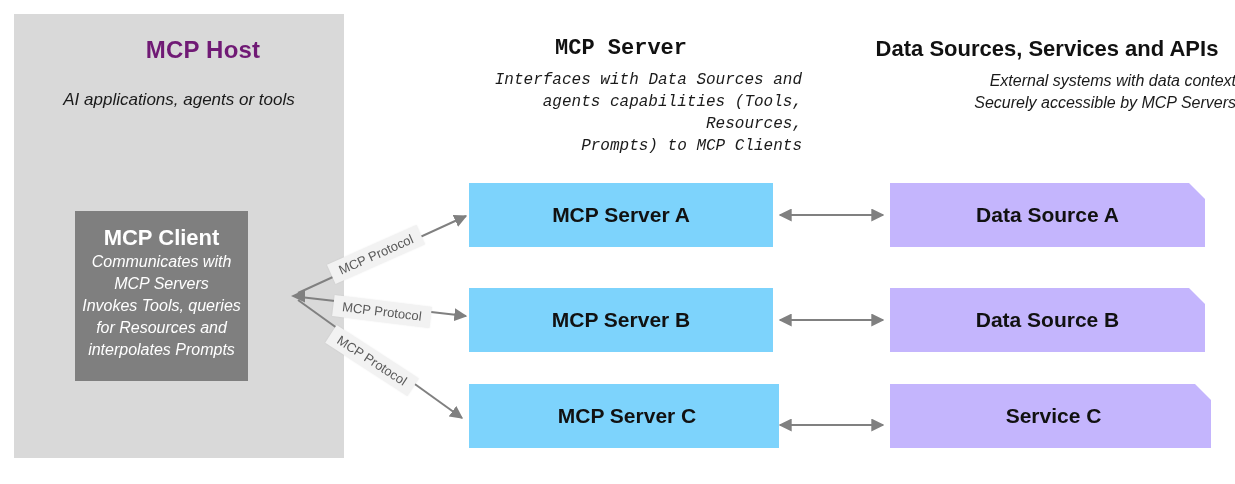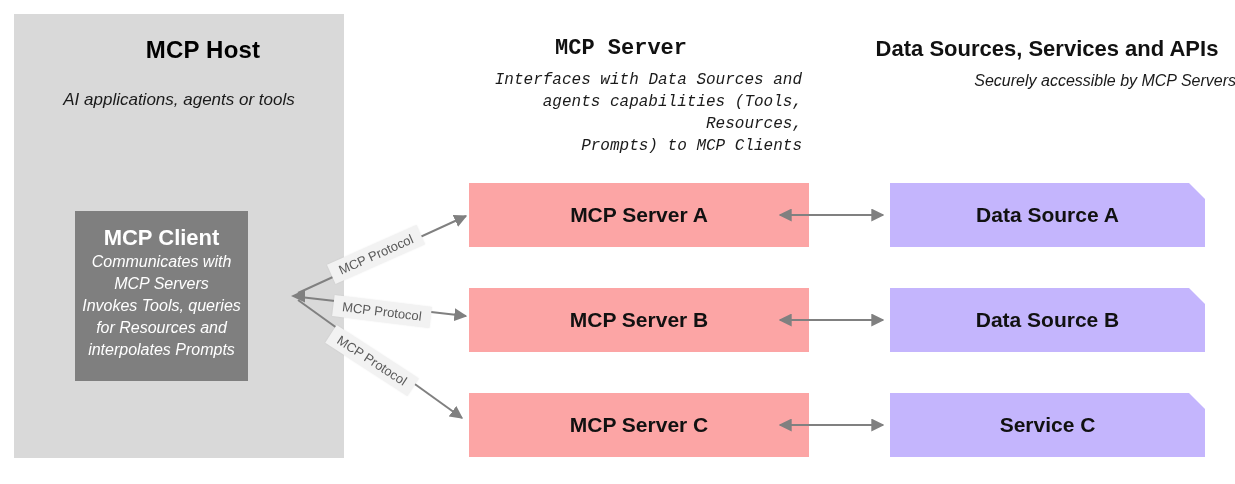--- a/index.html
+++ b/index.html
@@ -12,21 +12,21 @@
     overflow: hidden;
   }
   .abs { position: absolute; }
 
   
   .host-box {
     left: 14px; top: 14px; width: 330px; height: 444px;
     background: #d9d9d9;
   }
   .host-header { left: 14px; top: 36px; width: 330px; text-align: center; }
-  .host-title { font-size: 24px; font-weight: 700; color: #000000; letter-spacing: 0.2px; padding-left: 48px; }
+  .host-title { font-size: 24px; font-weight: 700; color: #701a75; letter-spacing: 0.2px; padding-left: 48px; }
   .host-subtitle { margin-top: 26px; font-size: 17px; font-style: italic; color: #1a1a1a; }
 
   
   .client-box {
     left: 75px; top: 211px; width: 173px; height: 170px;
     background: #7f7f7f;
     color: #ffffff;
     text-align: center;
   }
   .client-title { margin-top: 14px; font-size: 22px; font-weight: 700; }
@@ -39,28 +39,28 @@
   .col-title { font-size: 22px; font-weight: 700; color: #111111; }
   .col-sub { font-size: 16px; font-style: italic; color: #1a1a1a; line-height: 22px; text-align: right; }
   .server-header .col-sub { margin-top: 8px; }
   .data-header .col-sub { margin-top: 8px; }
 
   
   .node {
     display: flex; align-items: center; justify-content: center;
     font-size: 21px; font-weight: 600; color: #111111;
   }
-  .server-node { left: 469px; width: 340px; height: 64px; background: #fca5a5; }
+  .server-node { left: 469px; width: 304px; height: 64px; background: #7dd3fc; }
   .data-node {
     left: 890px; width: 315px; height: 64px; background: #c4b5fd;
     clip-path: polygon(0 0, calc(100% - 16px) 0, 100% 16px, 100% 100%, 0 100%);
   }
   .row-a { top: 183px; }
   .row-b { top: 288px; }
-  .row-c { top: 393px; }
+  .row-c { top: 384px; padding-left: 6px; }
 
   
   .arrow-layer { left: 0; top: 0; width: 1235px; height: 484px; z-index: 5; pointer-events: none; }
 
   
   .proto-label {
     z-index: 6;
     background: #f2f2f2;
     color: #595959;
     font-size: 13px;
@@ -98,20 +98,21 @@
     <div class="col-sub">
       <div>Interfaces with Data Sources and</div>
       <div>agents capabilities (Tools, Resources,</div>
       <div>Prompts) to MCP Clients</div>
     </div>
   </div>
 
   <div class="abs col-header data-header">
     <div class="col-title">Data Sources, Services and APIs</div>
     <div class="col-sub">
+      <div>External systems with data context</div>
       <div>Securely accessible by MCP Servers</div>
     </div>
   </div>
 
   <div class="abs node server-node row-a">MCP Server A</div>
   <div class="abs node server-node row-b">MCP Server B</div>
   <div class="abs node server-node row-c">MCP Server C</div>
 
   <div class="abs node data-node row-a">Data Source A</div>
   <div class="abs node data-node row-b">Data Source B</div>

